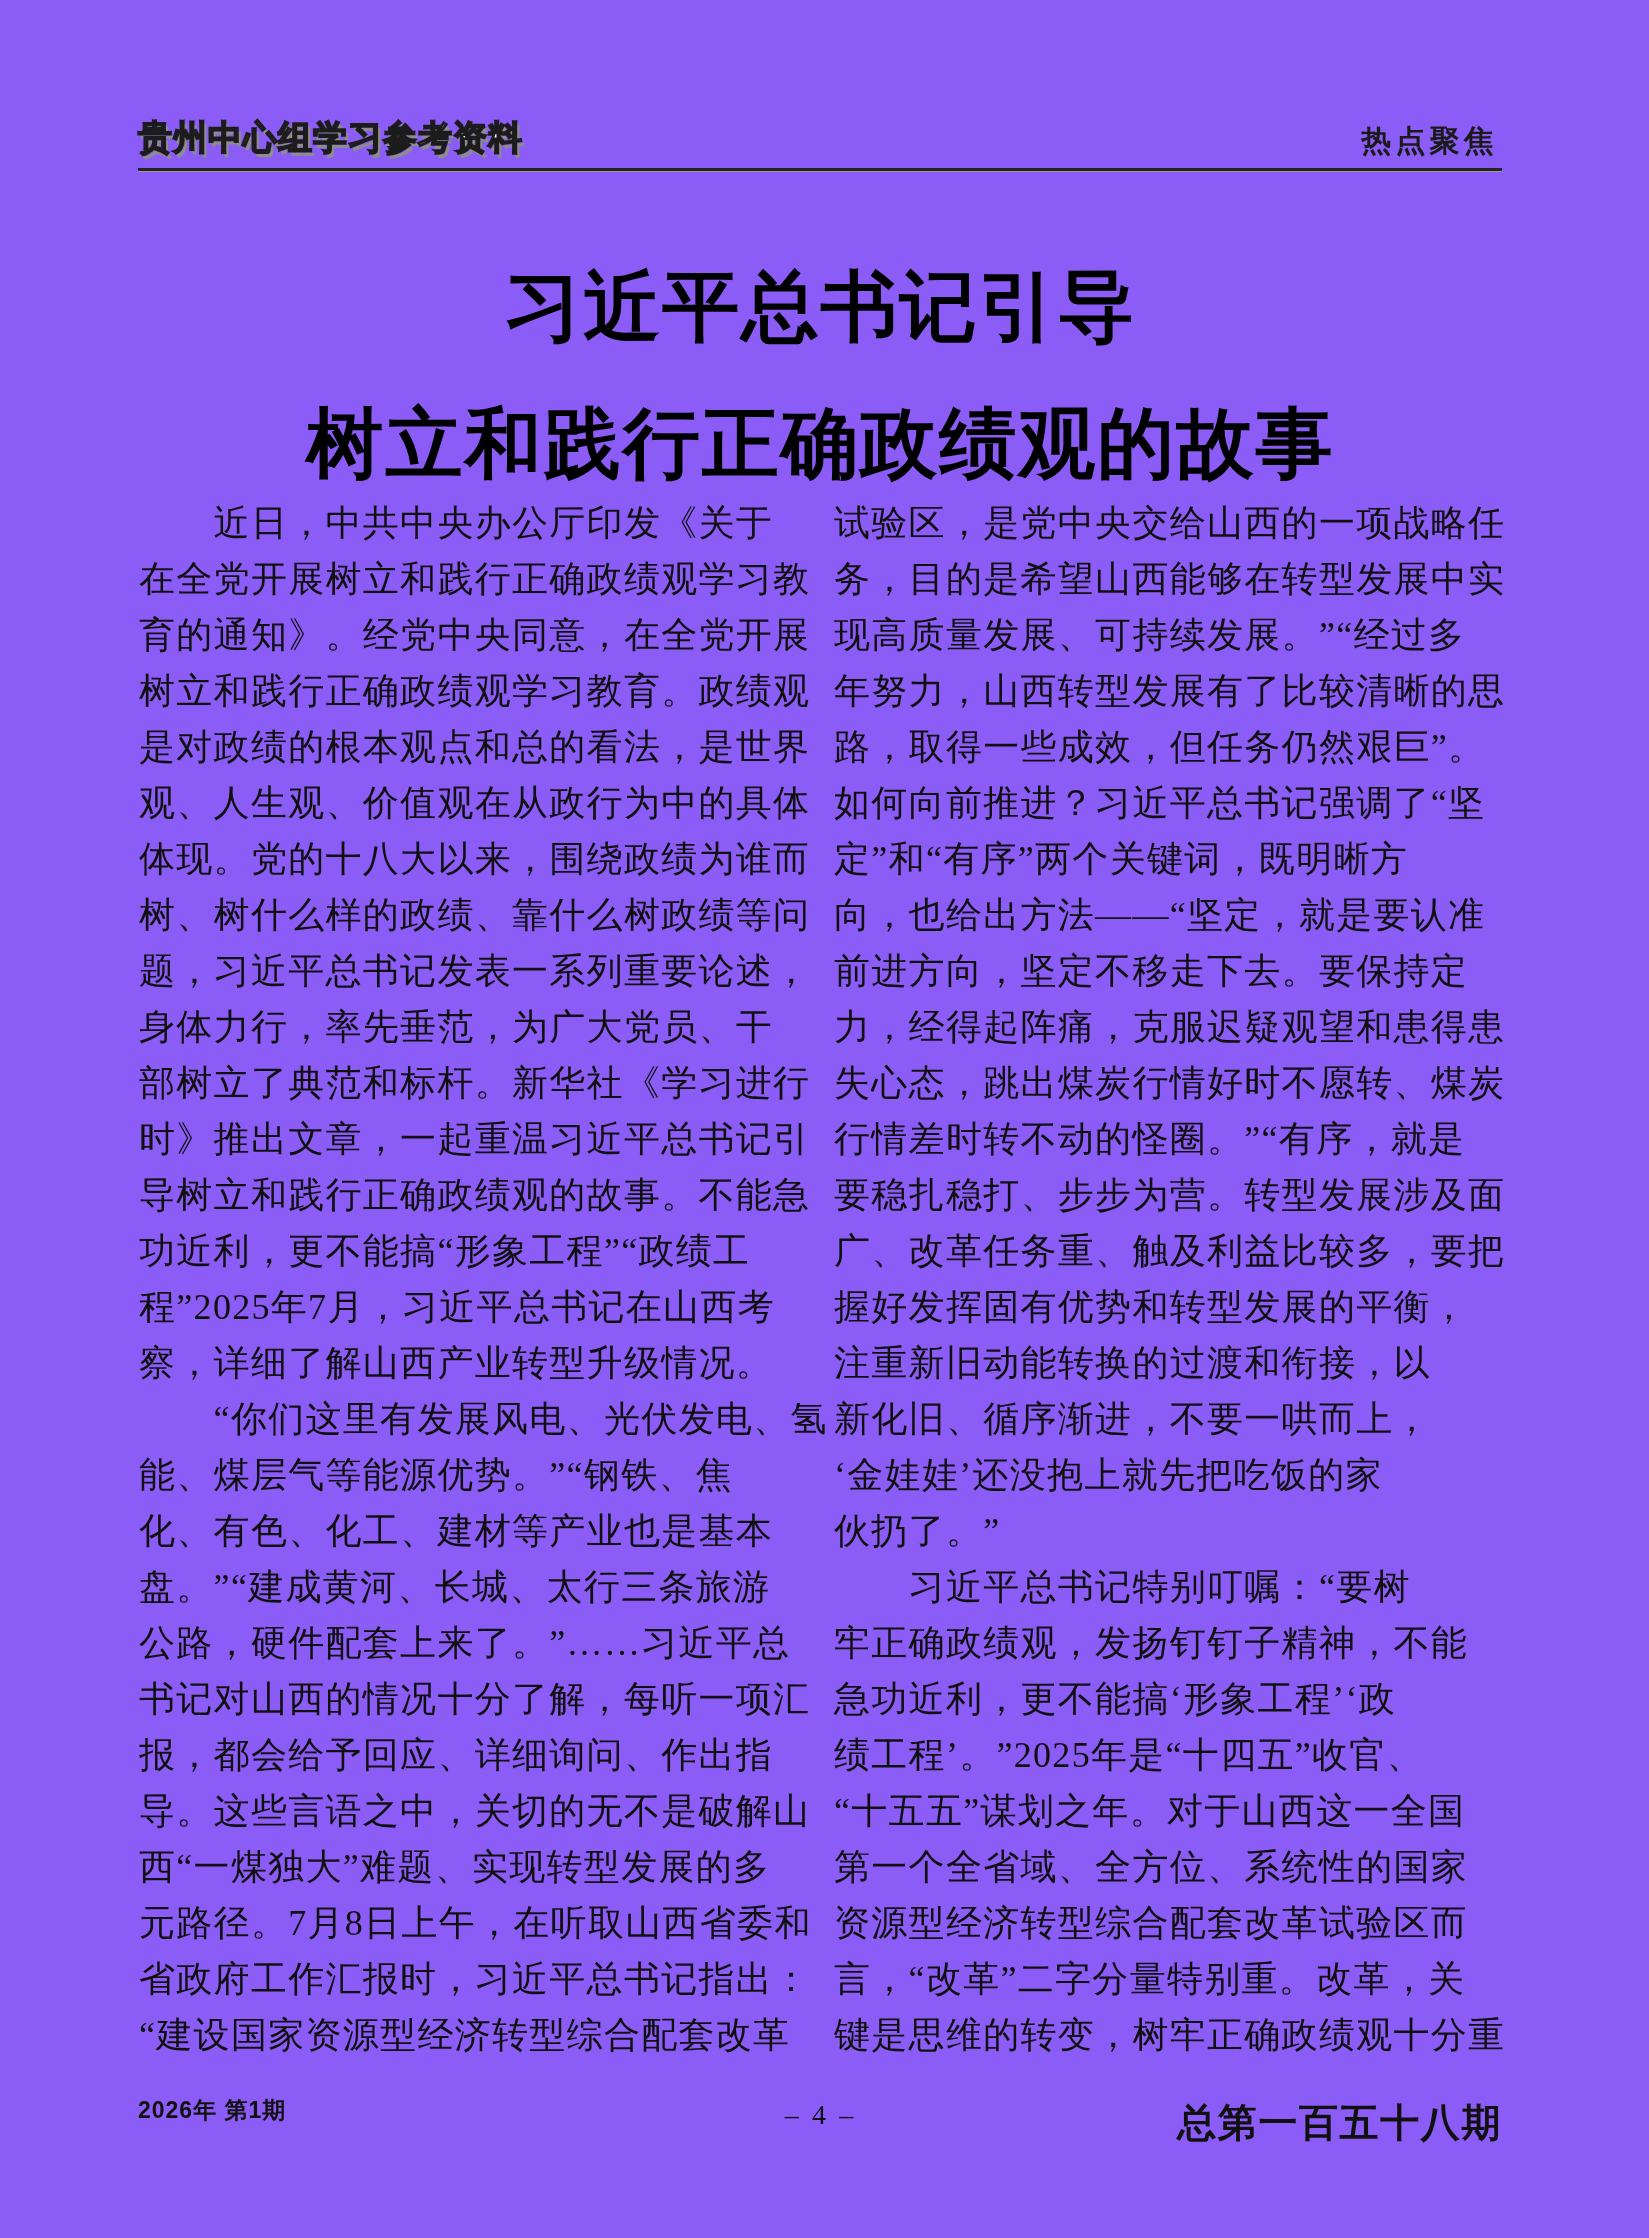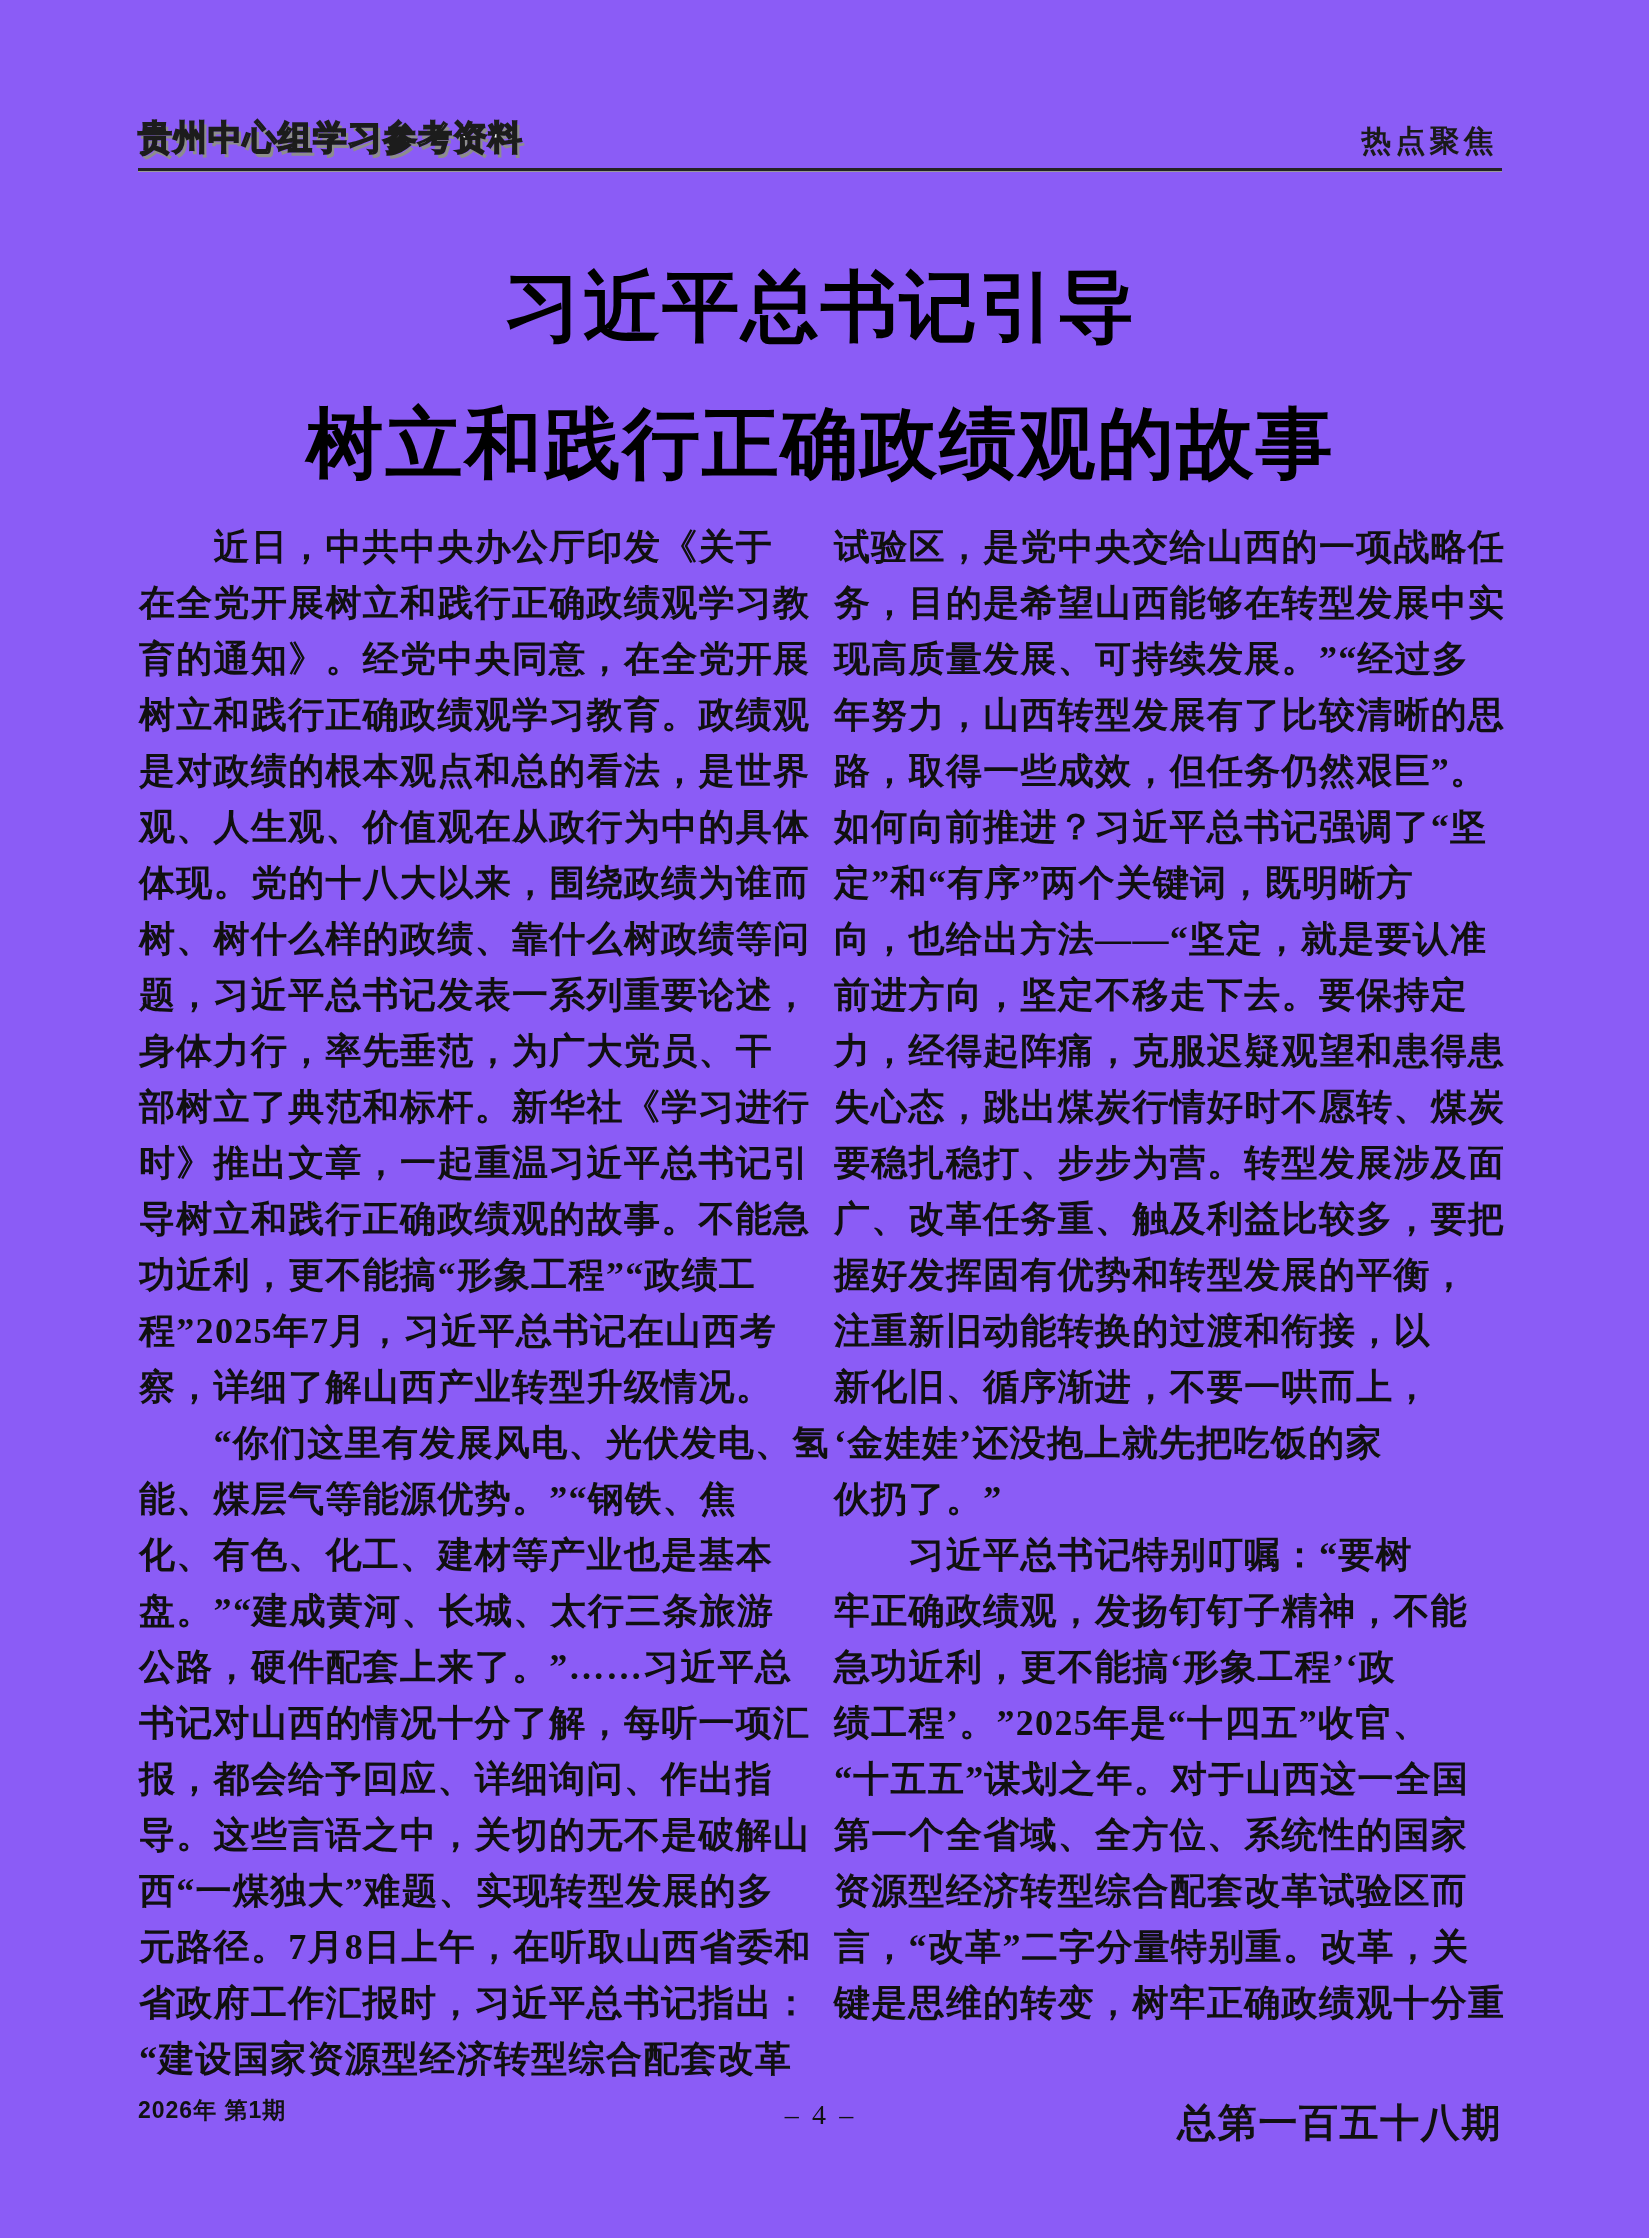--- a/index.html
+++ b/index.html
@@ -17,21 +17,21 @@
         background:#232323;border-bottom:1.6px solid #9a9a9a;}
 
   
   .title-line{position:absolute;left:140px;width:1361px;text-align:center;
         font-weight:900;font-size:77px;line-height:1.15;color:#000;letter-spacing:2.1px;
         white-space:nowrap;}
   .title-line.l1{top:262px;}
   .title-line.l2{top:399px;}
 
   
-  .col{position:absolute;top:519px;width:670px;font-weight:bold;}
+  .col{position:absolute;top:495px;width:670px;}
   .col.left{left:139px;}
   .col.right{left:834px;}
   .bodyline{height:56px;line-height:56px;font-size:36px;letter-spacing:1.3px;
         white-space:nowrap;color:#101010;}
 
   
   .footer-issue{position:absolute;left:138px;top:2095px;font-size:23px;font-weight:900;
         letter-spacing:1px;color:#111;white-space:nowrap;}
   .footer-page{position:absolute;left:140px;width:1361px;top:2099px;text-align:center;
         font-size:28px;color:#111;letter-spacing:3.1px;white-space:nowrap;}
@@ -90,20 +90,21 @@
       <div class="bodyline">务，目的是希望山西能够在转型发展中实</div>
       <div class="bodyline">现高质量发展、可持续发展。”“经过多</div>
       <div class="bodyline">年努力，山西转型发展有了比较清晰的思</div>
       <div class="bodyline">路，取得一些成效，但任务仍然艰巨”。</div>
       <div class="bodyline">如何向前推进？习近平总书记强调了“坚</div>
       <div class="bodyline">定”和“有序”两个关键词，既明晰方</div>
       <div class="bodyline">向，也给出方法——“坚定，就是要认准</div>
       <div class="bodyline">前进方向，坚定不移走下去。要保持定</div>
       <div class="bodyline">力，经得起阵痛，克服迟疑观望和患得患</div>
       <div class="bodyline">失心态，跳出煤炭行情好时不愿转、煤炭</div>
+      <div class="bodyline">行情差时转不动的怪圈。”“有序，就是</div>
       <div class="bodyline">要稳扎稳打、步步为营。转型发展涉及面</div>
       <div class="bodyline">广、改革任务重、触及利益比较多，要把</div>
       <div class="bodyline">握好发挥固有优势和转型发展的平衡，</div>
       <div class="bodyline">注重新旧动能转换的过渡和衔接，以</div>
       <div class="bodyline">新化旧、循序渐进，不要一哄而上，</div>
       <div class="bodyline">‘金娃娃’还没抱上就先把吃饭的家</div>
       <div class="bodyline">伙扔了。”</div>
       <div class="bodyline">　　习近平总书记特别叮嘱：“要树</div>
       <div class="bodyline">牢正确政绩观，发扬钉钉子精神，不能</div>
       <div class="bodyline">急功近利，更不能搞‘形象工程’‘政</div>

